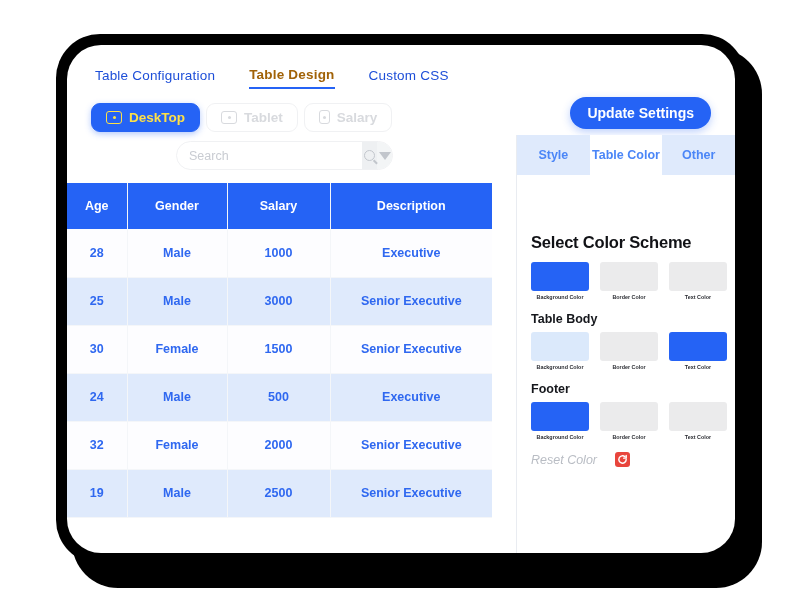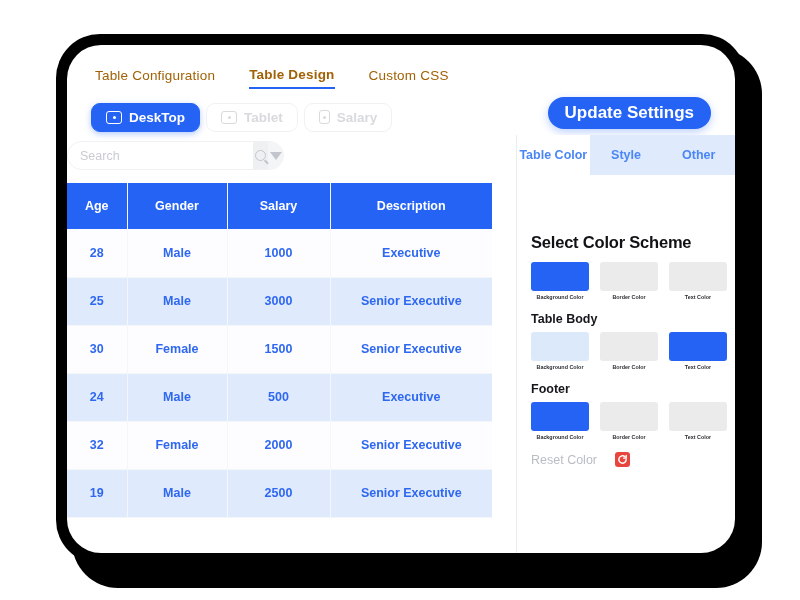--- a/index.html
+++ b/index.html
@@ -44,21 +44,21 @@
   
   #main-tabs {
     display: flex;
     align-items: center;
     gap: 34px;
     padding: 20px 0 0 28px;
     height: 46px;
   }
   .main-tab {
     font-size: 13.5px;
-    color: #a16207;
+    color: #1d4ed8;
     letter-spacing: .2px;
     cursor: pointer;
     padding-bottom: 5px;
     white-space: nowrap;
   }
   .main-tab.active {
     color: #a16207;
     font-weight: 700;
     border-bottom: 2.5px solid #2563f5;
   }
@@ -82,21 +82,21 @@
     font-weight: 700;
     cursor: pointer;
     border: 1.5px solid #f0f1f3;
     background: #ffffff;
     color: #d8dade;
     margin-right: 6px;
   }
   .device-btn.active {
     background: #2563f5;
     border-color: #2563f5;
-    color: #ffffff;
+    color: #fde047;
     box-shadow: 0 2px 6px rgba(37,99,245,.35);
   }
   .screen-icon {
     width: 16px; height: 13px;
     border: 1.6px solid currentColor;
     border-radius: 3px;
     display: flex; align-items: center; justify-content: center;
   }
   .screen-icon i {
     width: 3px; height: 3px; border-radius: 50%;
@@ -108,39 +108,39 @@
     position: absolute;
     right: 24px;
     top: 6px;
     height: 32px;
     padding: 0 17px;
     border: none;
     border-radius: 16px;
     background: #2563f5;
     color: #ffffff;
     font-family: inherit;
-    font-size: 17px;
+    font-size: 14px;
     font-weight: 700;
     cursor: pointer;
     box-shadow: 0 3px 8px rgba(37,99,245,.30);
   }
 
   
   #body-split { display: flex; height: 430px; }
   #left-pane { width: 449px; position: relative; }
   #right-pane {
     width: 219px;
     border-left: 1px solid #e9ecf1;
     position: relative;
   }
 
   
   #search-row {
     display: flex;
-    justify-content: flex-start;
+    justify-content: center;
     padding: 6px 14px 0 0;
     height: 48px;
   }
   #search-wrap {
     display: flex;
     align-items: center;
     width: 217px;
     height: 29px;
     border: 1.5px solid #f0f1f3;
     border-radius: 15px;
@@ -257,20 +257,21 @@
     font-weight: 700;
     color: #2b2d33;
     margin-top: 3px;
     text-align: center;
     white-space: nowrap;
   }
   #reset-row {
     display: flex; align-items: center; gap: 18px;
     margin-top: 8px;
     cursor: pointer;
+    font-style: italic;
   }
   #reset-label { font-size: 12.5px; color: #b9bdc4; }
   #reset-color-icon {
     width: 15px; height: 15px;
     border-radius: 3px;
     background: #e8453c;
     display: flex; align-items: center; justify-content: center;
   }
   #reset-color-icon svg { display: block; }
 </style>
@@ -376,22 +377,22 @@
               <td>2500</td>
               <td>Senior Executive</td>
             </tr>
           </tbody>
         </table>
       </div>
 
       <div id="right-pane">
 
         <div id="panel-tabs">
+          <div class="panel-tab">Style</div>
           <div class="panel-tab active">Table Color</div>
-          <div class="panel-tab">Style</div>
           <div class="panel-tab">Other</div>
         </div>
 
         <div id="panel-body">
           <div id="panel-title">Select Color Scheme</div>
 
           <div class="swatch-row">
             <div class="swatch-item">
               <div class="swatch" style="background:#2563f5"></div>
               <div class="swatch-label">Background Color</div>

